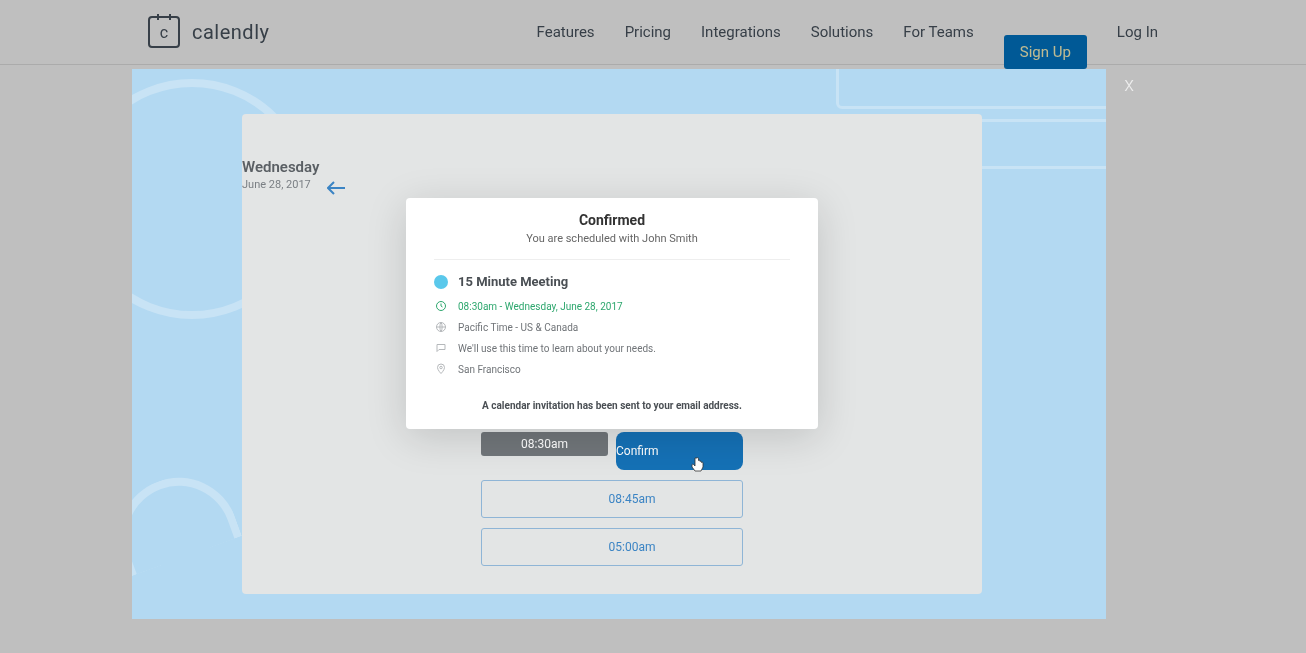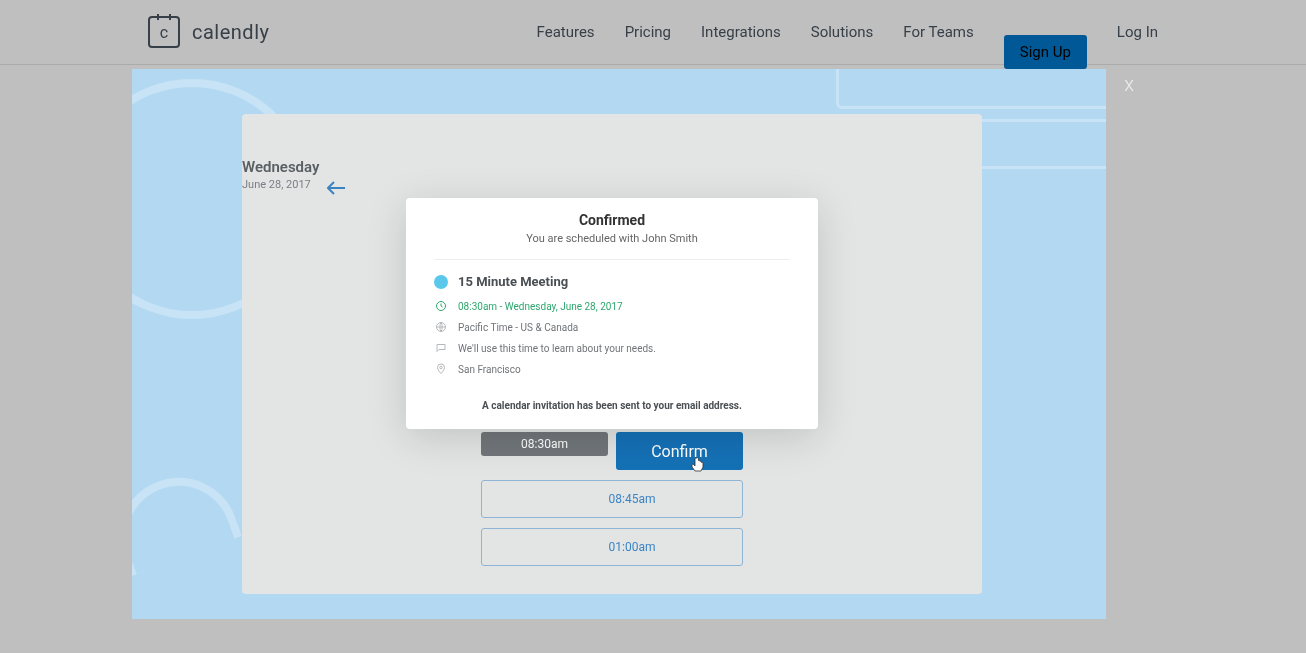--- a/index.html
+++ b/index.html
@@ -69,21 +69,21 @@
       gap: 30px;
       margin-right: 108px;
     }
     .nav-link {
       color: #4a5560;
       font-size: 15px;
       cursor: pointer;
     }
     .signup-btn {
       background: #0077c8;
-      color: #000000;
+      color: #fef9c3;
       padding: 8px 16px;
       border-radius: 3px;
       font-size: 15px;
       cursor: pointer;
       margin-top: 39px;
     }
     
     .modal-backdrop {
       position: absolute;
       left: 132px;
@@ -220,23 +220,22 @@
       font-size: 12px;
       border-radius: 3px;
     }
     .confirm-btn {
       background: #1571b6;
       color: #fff;
       height: 38px;
       flex: 1;
       display: flex;
       align-items: center;
-      justify-content: center;
-      font-size: 16px;
-      border-radius: 3px;
+      font-size: 12px;
+      border-radius: 8px;
       cursor: pointer;
       position: relative;
     }
     .cursor-icon {
       position: absolute;
       bottom: -8px;
       left: 58%;
       font-size: 16px;
       color: #fff;
       text-shadow: 0 0 2px #000;
@@ -368,21 +367,21 @@
             <svg width="16" height="18" viewBox="0 0 16 18">
               <path fill="#fff" stroke="#333" stroke-width="0.8" d="M5 2 L5 10 L3.5 8.5 C3 8 2 8 2 9 L2 11 L5 15 L11 15 L13 11 L13 7 C13 6 12 6 11.5 6.5 L11.5 6 C11.5 5 10.5 5 10 5.5 L10 5 C10 4 9 4 8.5 4.5 L8.5 2.5 C8.5 1.5 7.5 1.5 7 2 Z"></path>
             </svg>
           </span>
         </div>
       </div>
       <div class="time-slot-row">
         <div class="time-slot-outline">08:45am</div>
       </div>
       <div class="time-slot-row">
-        <div class="time-slot-outline">01:00am</div>
+        <div class="time-slot-outline">05:00am</div>
       </div>
     </div>
 
     <div class="confirm-card">
       <div class="confirm-title">Confirmed</div>
       <div class="confirm-sub">You are scheduled with John Smith</div>
       <div class="confirm-divider"></div>
       <div class="meeting-title-row">
         <div class="dot-icon"></div>
         <div class="meeting-title">15 Minute Meeting</div>

